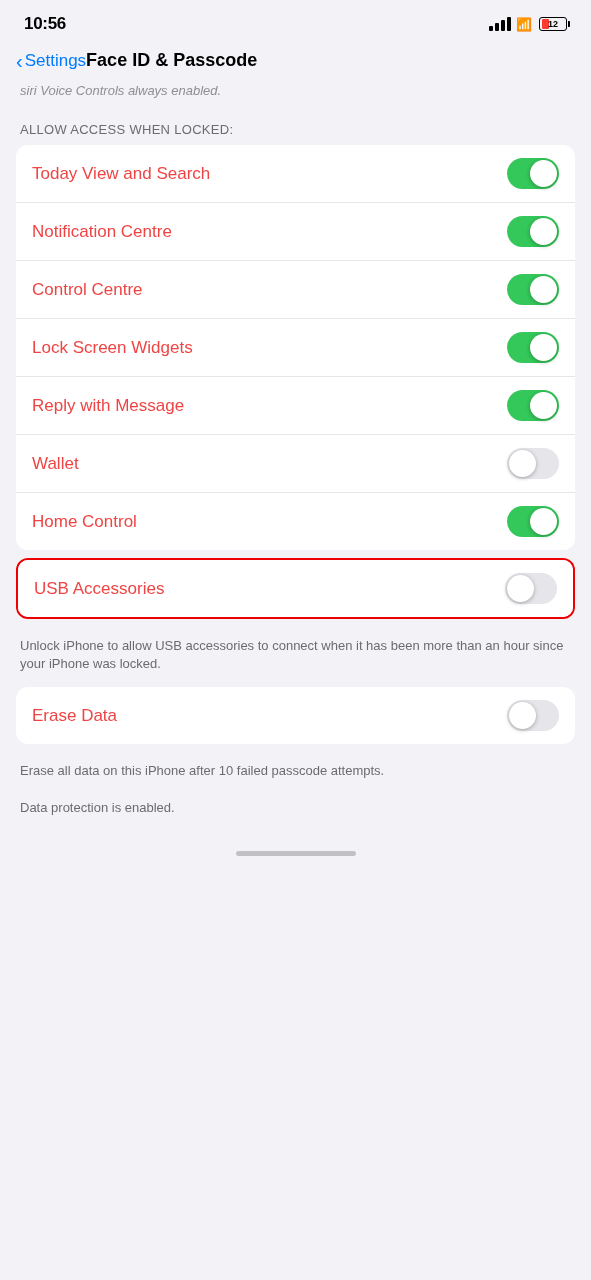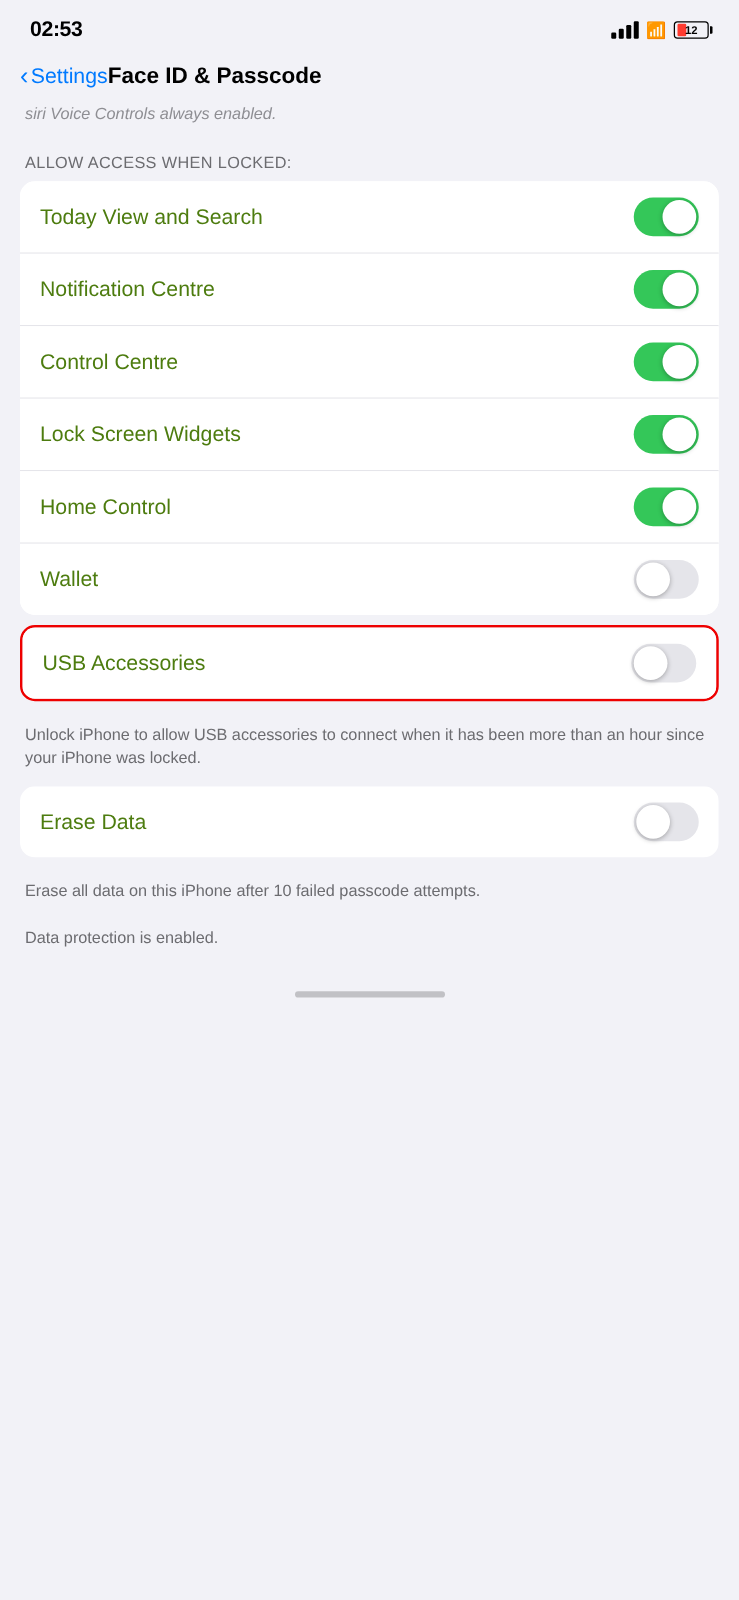--- a/index.html
+++ b/index.html
@@ -141,21 +141,21 @@
       justify-content: space-between;
       padding: 13px 16px;
       border-bottom: 1px solid #e5e5ea;
       background: #fff;
     }
     .setting-row:last-child {
       border-bottom: none;
     }
     .row-label {
       font-size: 17px;
-      color: #4d7c0f;
+      color: #ef4444;
     }
 
     
     .toggle {
       width: 52px;
       height: 31px;
       border-radius: 16px;
       position: relative;
       cursor: pointer;
       flex-shrink: 0;
@@ -203,21 +203,21 @@
       height: 5px;
       background: #000;
       border-radius: 3px;
       opacity: 0.2;
     }
   </style>
 </head>
 <body>
 
 <div class="status-bar">
-  <span class="status-time">02:53</span>
+  <span class="status-time">10:56</span>
   <div class="status-icons">
     <div class="signal-bars">
       <span style="height:5px"></span>
       <span style="height:8px"></span>
       <span style="height:11px"></span>
       <span style="height:14px"></span>
     </div>
     <span class="wifi-icon">📶</span>
     <div class="battery">
       <div class="battery-fill"></div>
@@ -260,28 +260,34 @@
         <div class="toggle-thumb"></div>
       </div>
   </div>
   <div class="setting-row">
     <span class="row-label">Lock Screen Widgets</span>
     <div class="toggle on">
         <div class="toggle-thumb"></div>
       </div>
   </div>
   <div class="setting-row">
-    <span class="row-label">Home Control</span>
+    <span class="row-label">Reply with Message</span>
     <div class="toggle on">
         <div class="toggle-thumb"></div>
       </div>
   </div>
   <div class="setting-row">
     <span class="row-label">Wallet</span>
     <div class="toggle off">
+        <div class="toggle-thumb"></div>
+      </div>
+  </div>
+  <div class="setting-row">
+    <span class="row-label">Home Control</span>
+    <div class="toggle on">
         <div class="toggle-thumb"></div>
       </div>
   </div>
 </div>
 
 <div class="card-group highlighted">
   <div class="setting-row">
     <span class="row-label">USB Accessories</span>
     <div class="toggle off">
         <div class="toggle-thumb"></div>

